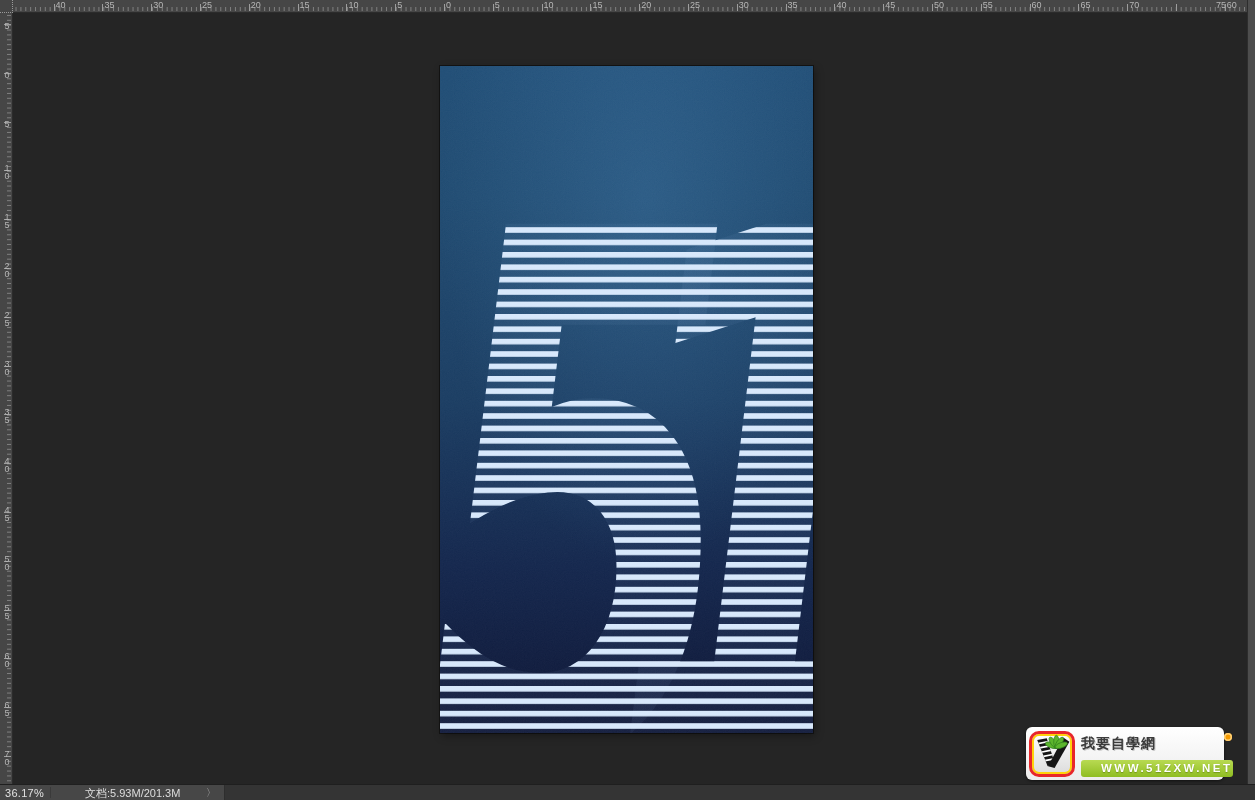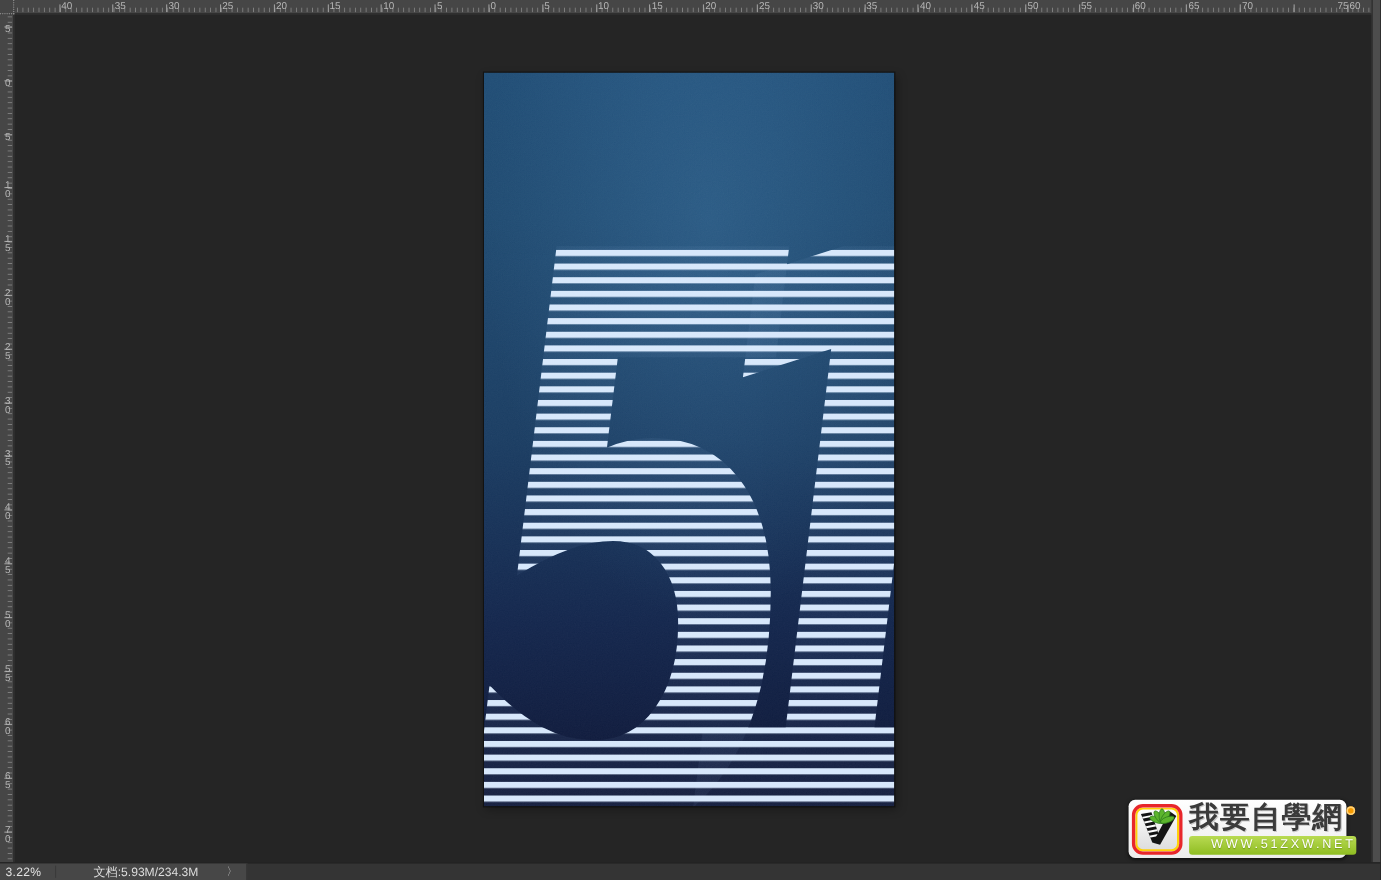--- a/index.html
+++ b/index.html
@@ -89,31 +89,31 @@
   .wm-icon{
     width:46px;height:46px;border-radius:10px;flex:0 0 auto;
     background:linear-gradient(#ffffff,#dcdcdc);
     border:3px solid #e8262a;
     box-shadow:inset 0 0 0 2px #ffd10a;
     box-sizing:border-box;overflow:hidden;
   }
   .wm-icon svg{display:block;width:100%;height:100%;}
   .wm-right{flex:1;display:flex;flex-direction:column;justify-content:space-between;height:46px;position:relative;}
   .wm-title{
-    font-size:27px;font-weight:bold;color:#3b3b3b;letter-spacing:1px;line-height:25px;
+    font-size:14px;font-weight:bold;color:#3b3b3b;letter-spacing:1px;line-height:25px;
     white-space:nowrap;text-shadow:1px 1px 0 #c9c9c9;
   }
   .wm-dot{
     position:absolute;right:1px;top:2px;width:8px;height:8px;border-radius:50%;
     background:#f59a00;box-shadow:inset 0 0 0 1.5px #ffd27a;
   }
   .wm-url{
     height:17px;line-height:17px;text-align:center;border-radius:3px;
     background:linear-gradient(#b8da52,#8fbd22);
-    color:#ffffff;font-weight:normal;font-size:11.5px;letter-spacing:2.5px;
+    color:#ffffff;font-weight:bold;font-size:11.5px;letter-spacing:2.5px;
     text-transform:uppercase;text-shadow:0 1px 1px rgba(90,120,10,.6);padding-left:20px;
   }
 </style>
 </head>
 <body>
 
 <div class="corner-box"></div>
 
 <div class="h-ruler">
     <div class="h-major" style="left: 40.6px;"></div>
@@ -265,23 +265,23 @@
 
       <rect x="0" y="0" width="373" height="667" filter="url(#grain)" opacity="0.05"></rect>
     </svg>
   </div>
 </div>
 
 <div class="scrollbar-track"></div>
 
 <div class="status-bar">
   <div class="status-left">
-    <span class="zoom-field">3.22%</span>
+    <span class="zoom-field">36.17%</span>
     <span class="status-divider"></span>
-    <span class="doc-info">文档:5.93M/234.3M</span>
+    <span class="doc-info">文档:5.93M/201.3M</span>
     <span class="status-chevron">〉</span>
   </div>
 </div>
 
 <div class="watermark">
   <div class="wm-icon">
     <svg viewBox="0 0 46 46">
       <defs>
         <clipPath id="vLeft">
             <path d="M6 7 L17 5 L26 33 L18 37 Z"></path>

